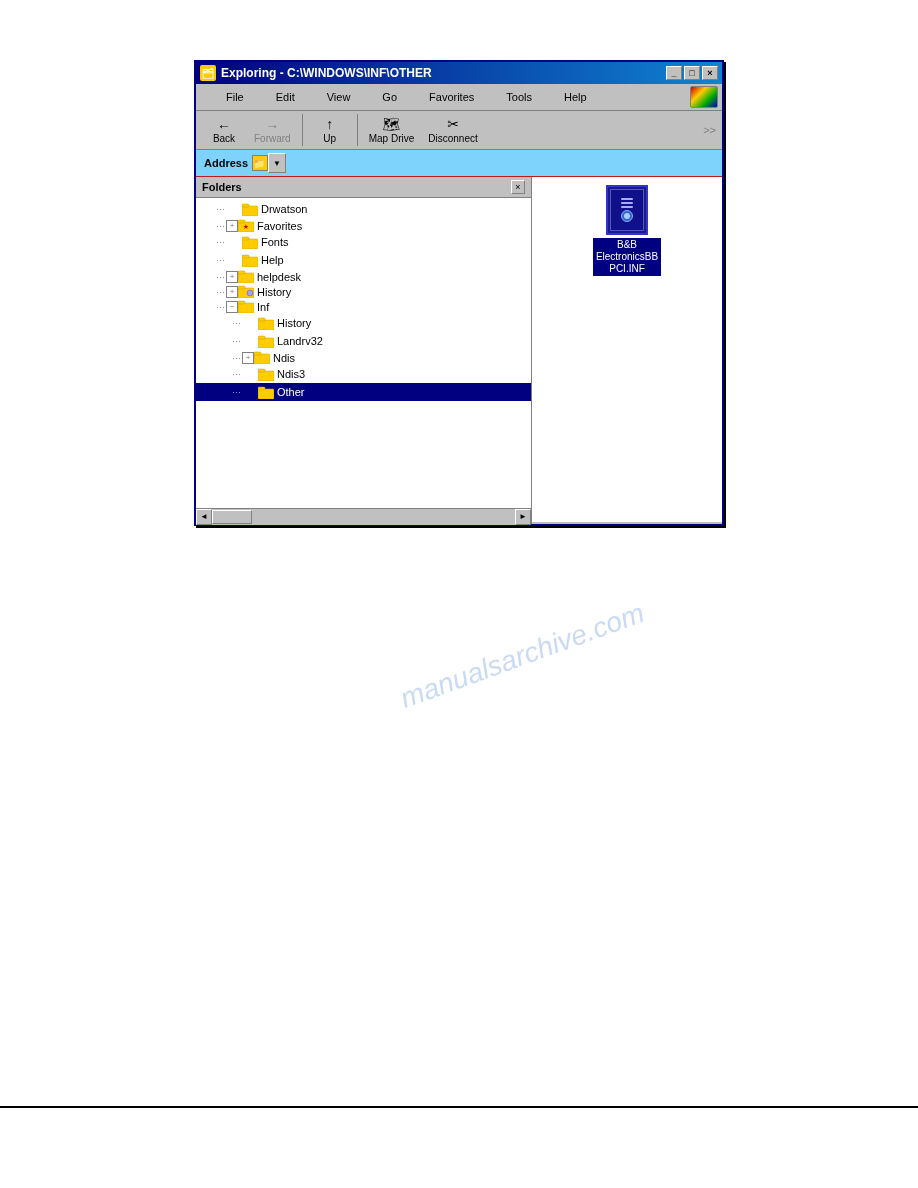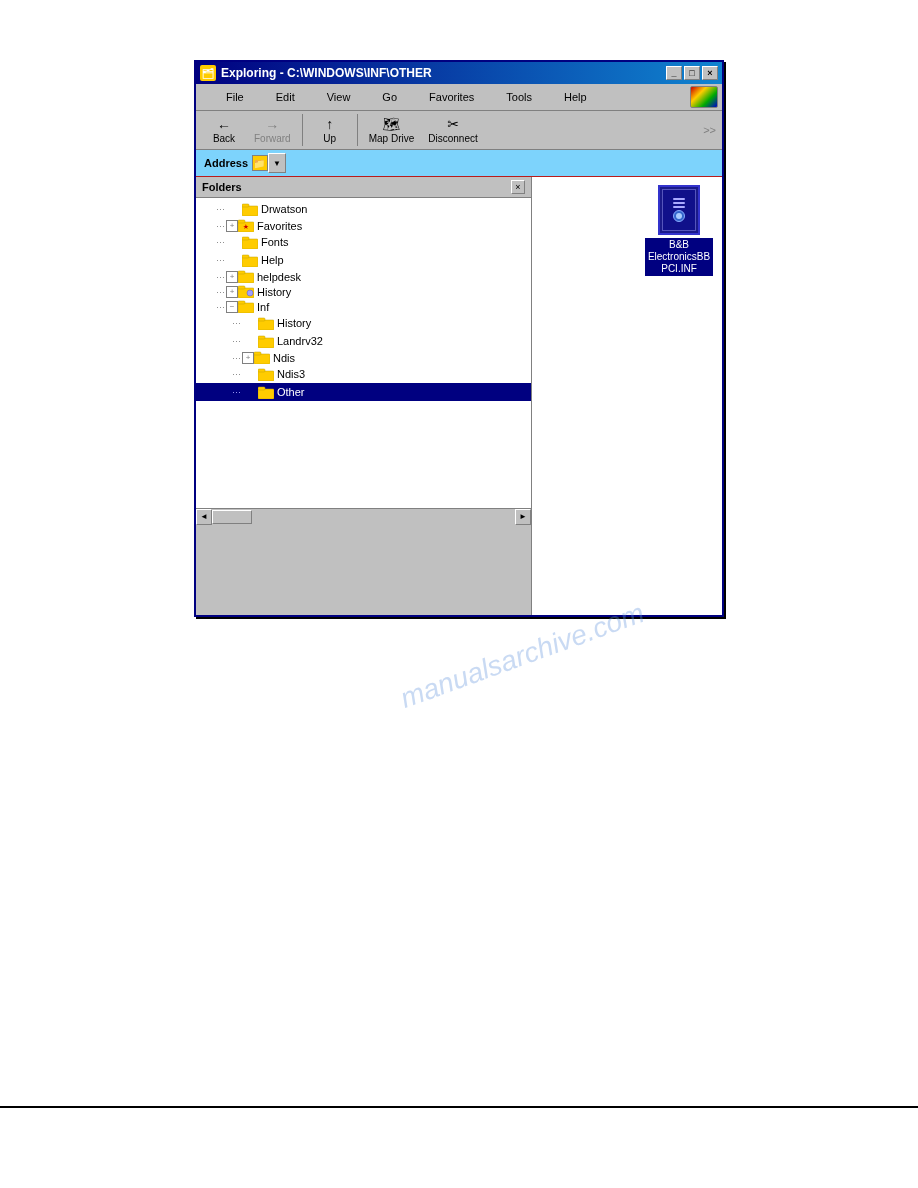--- a/index.html
+++ b/index.html
@@ -255,26 +255,26 @@
       stroke-width: 0.5;
     }
     .tree-label {
       font-size: 11px;
     }
 
     
     .files-panel {
       flex: 1;
       background: #ffffff;
-      height: 438px;
+      height: 345px;
       overflow: auto;
       padding: 8px;
       display: flex;
       flex-direction: column;
-      align-items: flex-end;
+      align-items: center;
     }
 
     .file-icon {
       display: flex;
       flex-direction: column;
       align-items: center;
       width: 70px;
       cursor: pointer;
     }
 

